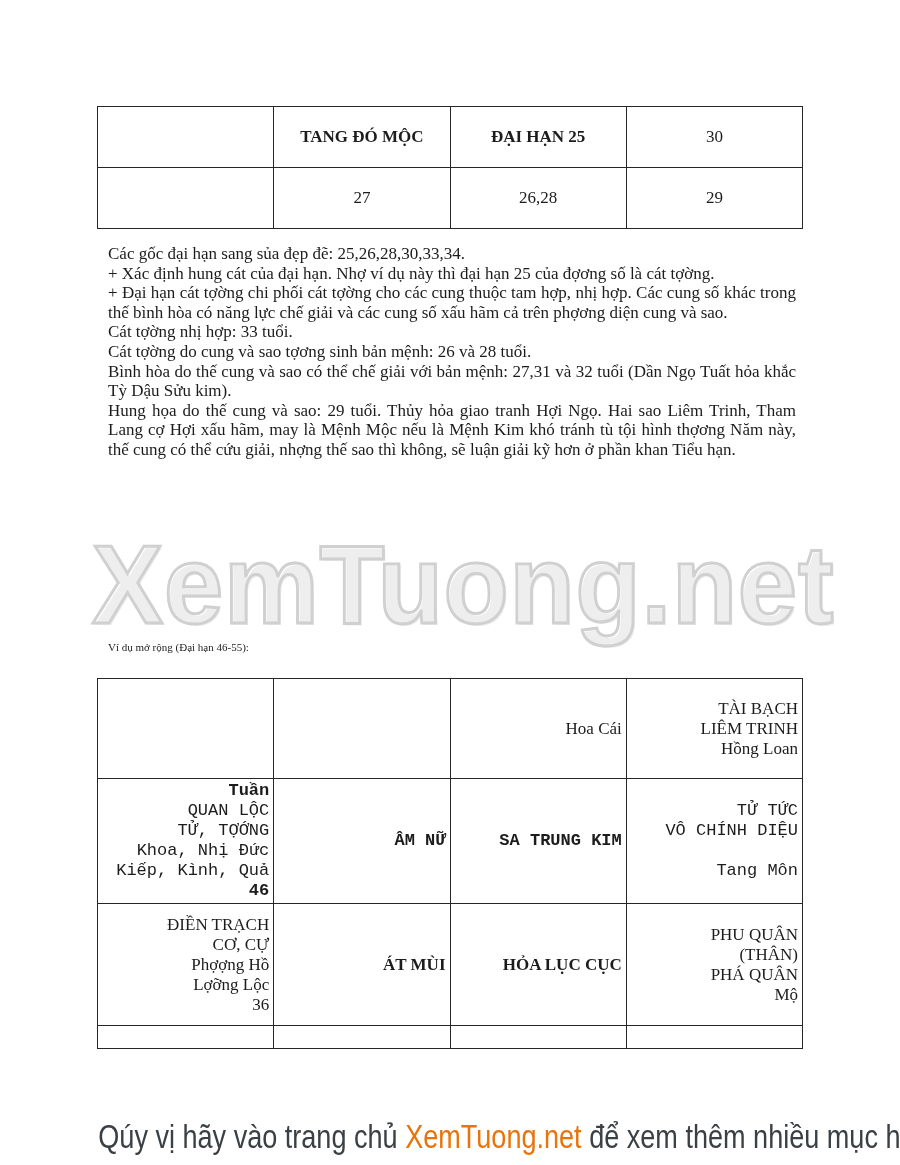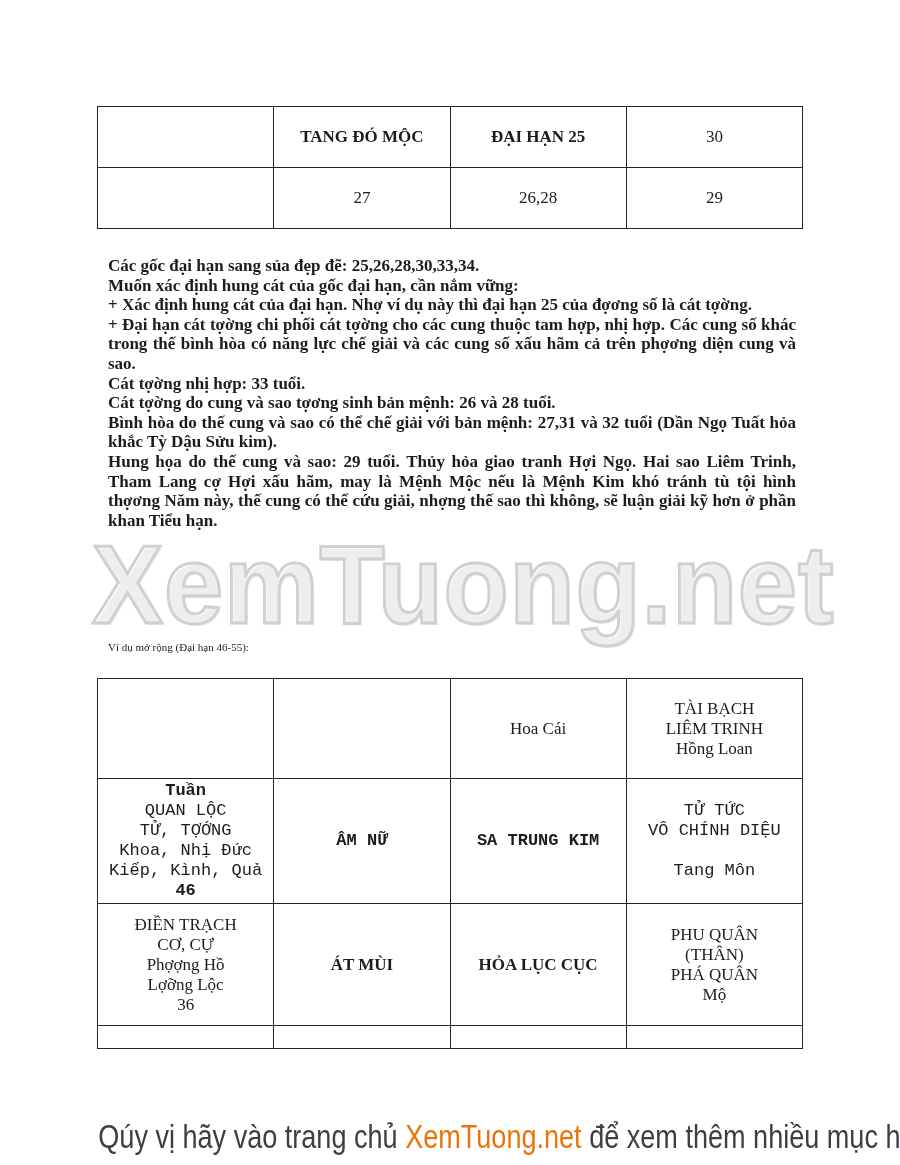--- a/index.html
+++ b/index.html
@@ -11,24 +11,24 @@
   table.grid td{border:1.5px solid #262626;text-align:center;vertical-align:middle;
                 font-size:17px;line-height:20px;padding:2px 4px;overflow:hidden;}
   table.grid td.b, table.grid .b{font-weight:bold;}
   .t1{top:106px;height:122px;}
   .t1 tr{height:61px;}
   .t2{top:678px;height:370px;}
   .t2 tr.r1{height:100px;}
   .t2 tr.r2{height:125px;font-family:Liberation Mono, monospace;}
   .t2 tr.r3{height:122px;}
   .t2 tr.r4{height:23px;}
-  .cl{min-height:20px;}
+  .cl{min-height:20px;text-align:right;}
 
   
-  .body-text{position:absolute;top:256px;left:108px;width:688px;z-index:1;font-weight:bold;}
+  .body-text{position:absolute;top:244px;left:108px;width:688px;z-index:1;}
   .body-text p{margin:0;font-size:17px;line-height:19.6px;text-align:justify;}
   .example-heading{position:absolute;top:641px;left:108px;font-size:11px;z-index:1;}
 
   
   .watermark{position:absolute;top:520px;left:92px;z-index:3;pointer-events:none;
              font-family:"Liberation Sans",sans-serif;font-weight:bold;font-size:112px;
              white-space:nowrap;transform:scaleX(0.95);transform-origin:left top;
              color:rgba(255,255,255,0.06);-webkit-text-stroke:3px #cbcbcb;
              text-shadow:2px 2px 0 rgba(190,190,190,0.30);letter-spacing:1px;opacity:0.9;}
 
@@ -56,21 +56,20 @@
       <td><span></span></td>
       <td><span>27</span></td>
       <td><span>26,28</span></td>
       <td><span>29</span></td>
     </tr>
   </tbody>
     </table>
 
   <div class="body-text">
     <p>Các gốc đại hạn sang sủa đẹp đẽ: 25,26,28,30,33,34.</p>
-    <p>Muốn xác định hung cát của gốc đại hạn, cần nắm vững:</p>
     <p>+ Xác định hung cát của đại hạn. Nhợ ví dụ này thì đại hạn 25 của đợơng số là cát tợờng.</p>
     <p>+ Đại hạn cát tợờng chi phối cát tợờng cho các cung thuộc tam hợp, nhị hợp. Các cung số khác trong thế bình hòa có năng lực chế giải và các cung số xấu hãm cả trên phợơng diện cung và sao.</p>
     <p>Cát tợờng nhị hợp: 33 tuổi.</p>
     <p>Cát tợờng do cung và sao tợơng sinh bản mệnh: 26 và 28 tuổi.</p>
     <p>Bình hòa do thế cung và sao có thể chế giải với bản mệnh: 27,31 và 32 tuổi (Dần Ngọ Tuất hỏa khắc Tỳ Dậu Sửu kim).</p>
     <p>Hung họa do thế cung và sao: 29 tuổi. Thủy hỏa giao tranh Hợi Ngọ. Hai sao Liêm Trinh, Tham Lang cợ Hợi xấu hãm, may là Mệnh Mộc nếu là Mệnh Kim khó tránh tù tội hình thợơng Năm này, thế cung có thể cứu giải, nhợng thế sao thì không, sẽ luận giải kỹ hơn ở phần khan Tiểu hạn.</p>
   </div>
 
   <div class="watermark">XemTuong.net</div>
 

